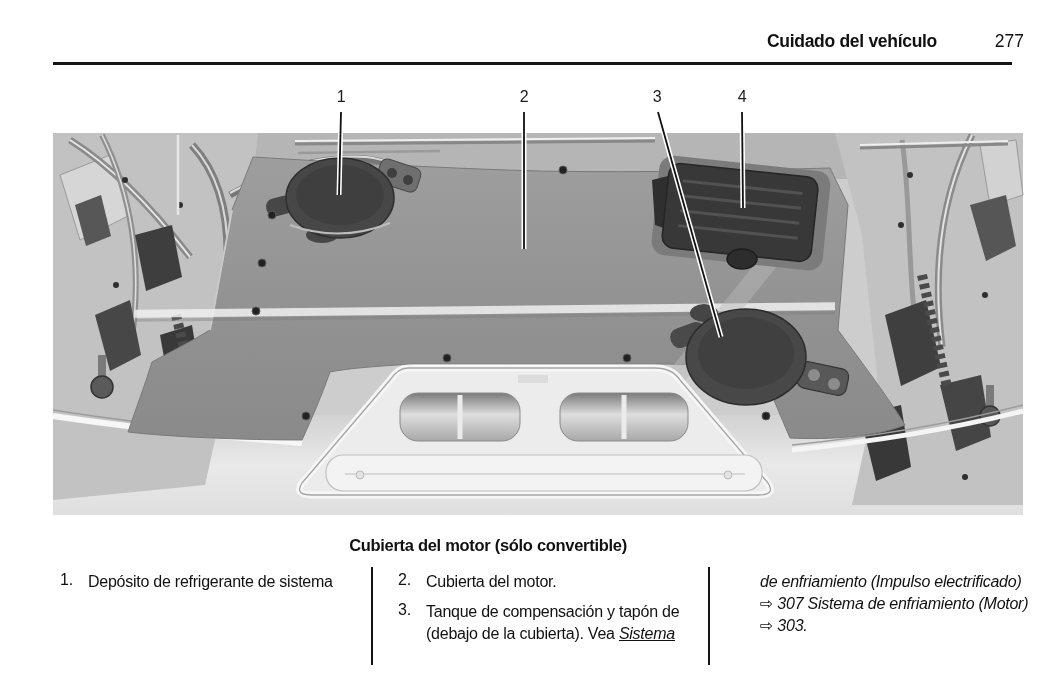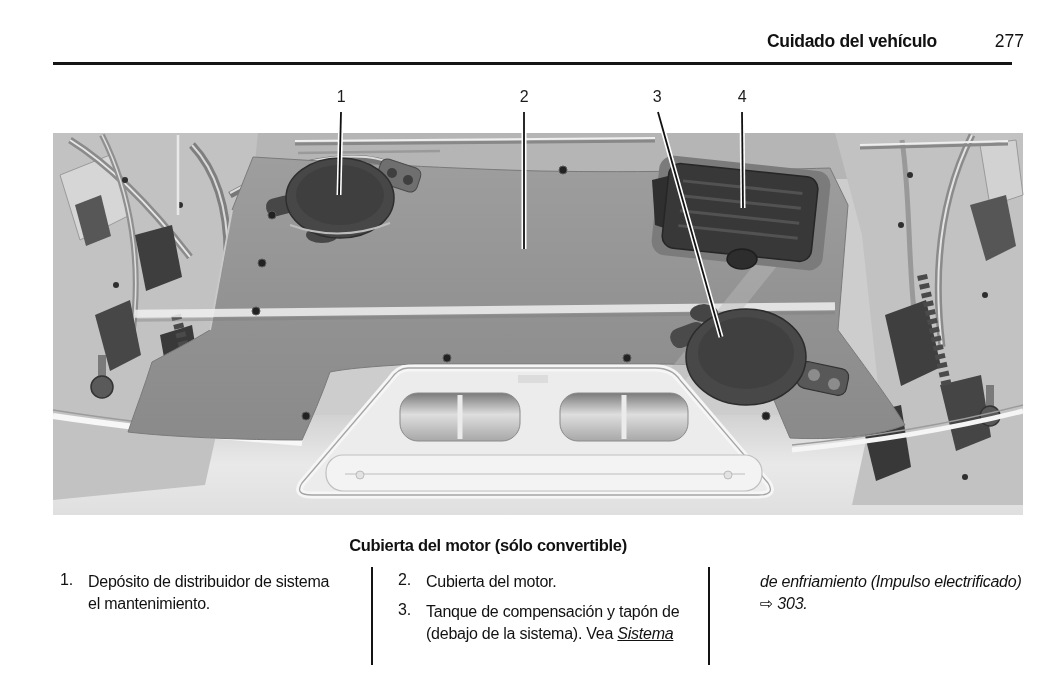--- a/index.html
+++ b/index.html
@@ -228,42 +228,42 @@
       <line x1="618" y1="27" x2="681" y2="252"></line>
       <line x1="702" y1="27" x2="703" y2="123"></line>
     </g>
   </svg>
 
   <div class="fig-caption">Cubierta del motor (sólo convertible)</div>
 
   <div class="legend-item" id="item-1">
     <div class="legend-num">1.</div>
     <div class="legend-lines">
-      <div>Depósito de distribuidor de sistema</div>
-      <div>el mantenimiento.</div>
+      <div>Depósito de refrigerante de sistema</div>
     </div>
   </div>
 
   <div class="col-divider" id="divider-1"></div>
 
   <div class="legend-item" id="item-2">
     <div class="legend-num">2.</div>
     <div class="legend-lines">
       <div>Cubierta del motor.</div>
     </div>
   </div>
 
   <div class="legend-item" id="item-3">
     <div class="legend-num">3.</div>
     <div class="legend-lines">
       <div>Tanque de compensación y tapón de</div>
-      <div><span>(debajo de la sistema). Vea </span><span class="italic">Sistema</span></div>
+      <div><span>(debajo de la cubierta). Vea </span><span class="italic">Sistema</span></div>
     </div>
   </div>
 
   <div class="col-divider" id="divider-2"></div>
 
   <div class="continuation">
     <div>de enfriamiento (Impulso electrificado)</div>
+    <div>⇨ 307 Sistema de enfriamiento (Motor)</div>
     <div>⇨ 303.</div>
   </div>
 
 </div>
 
 </body></html>

